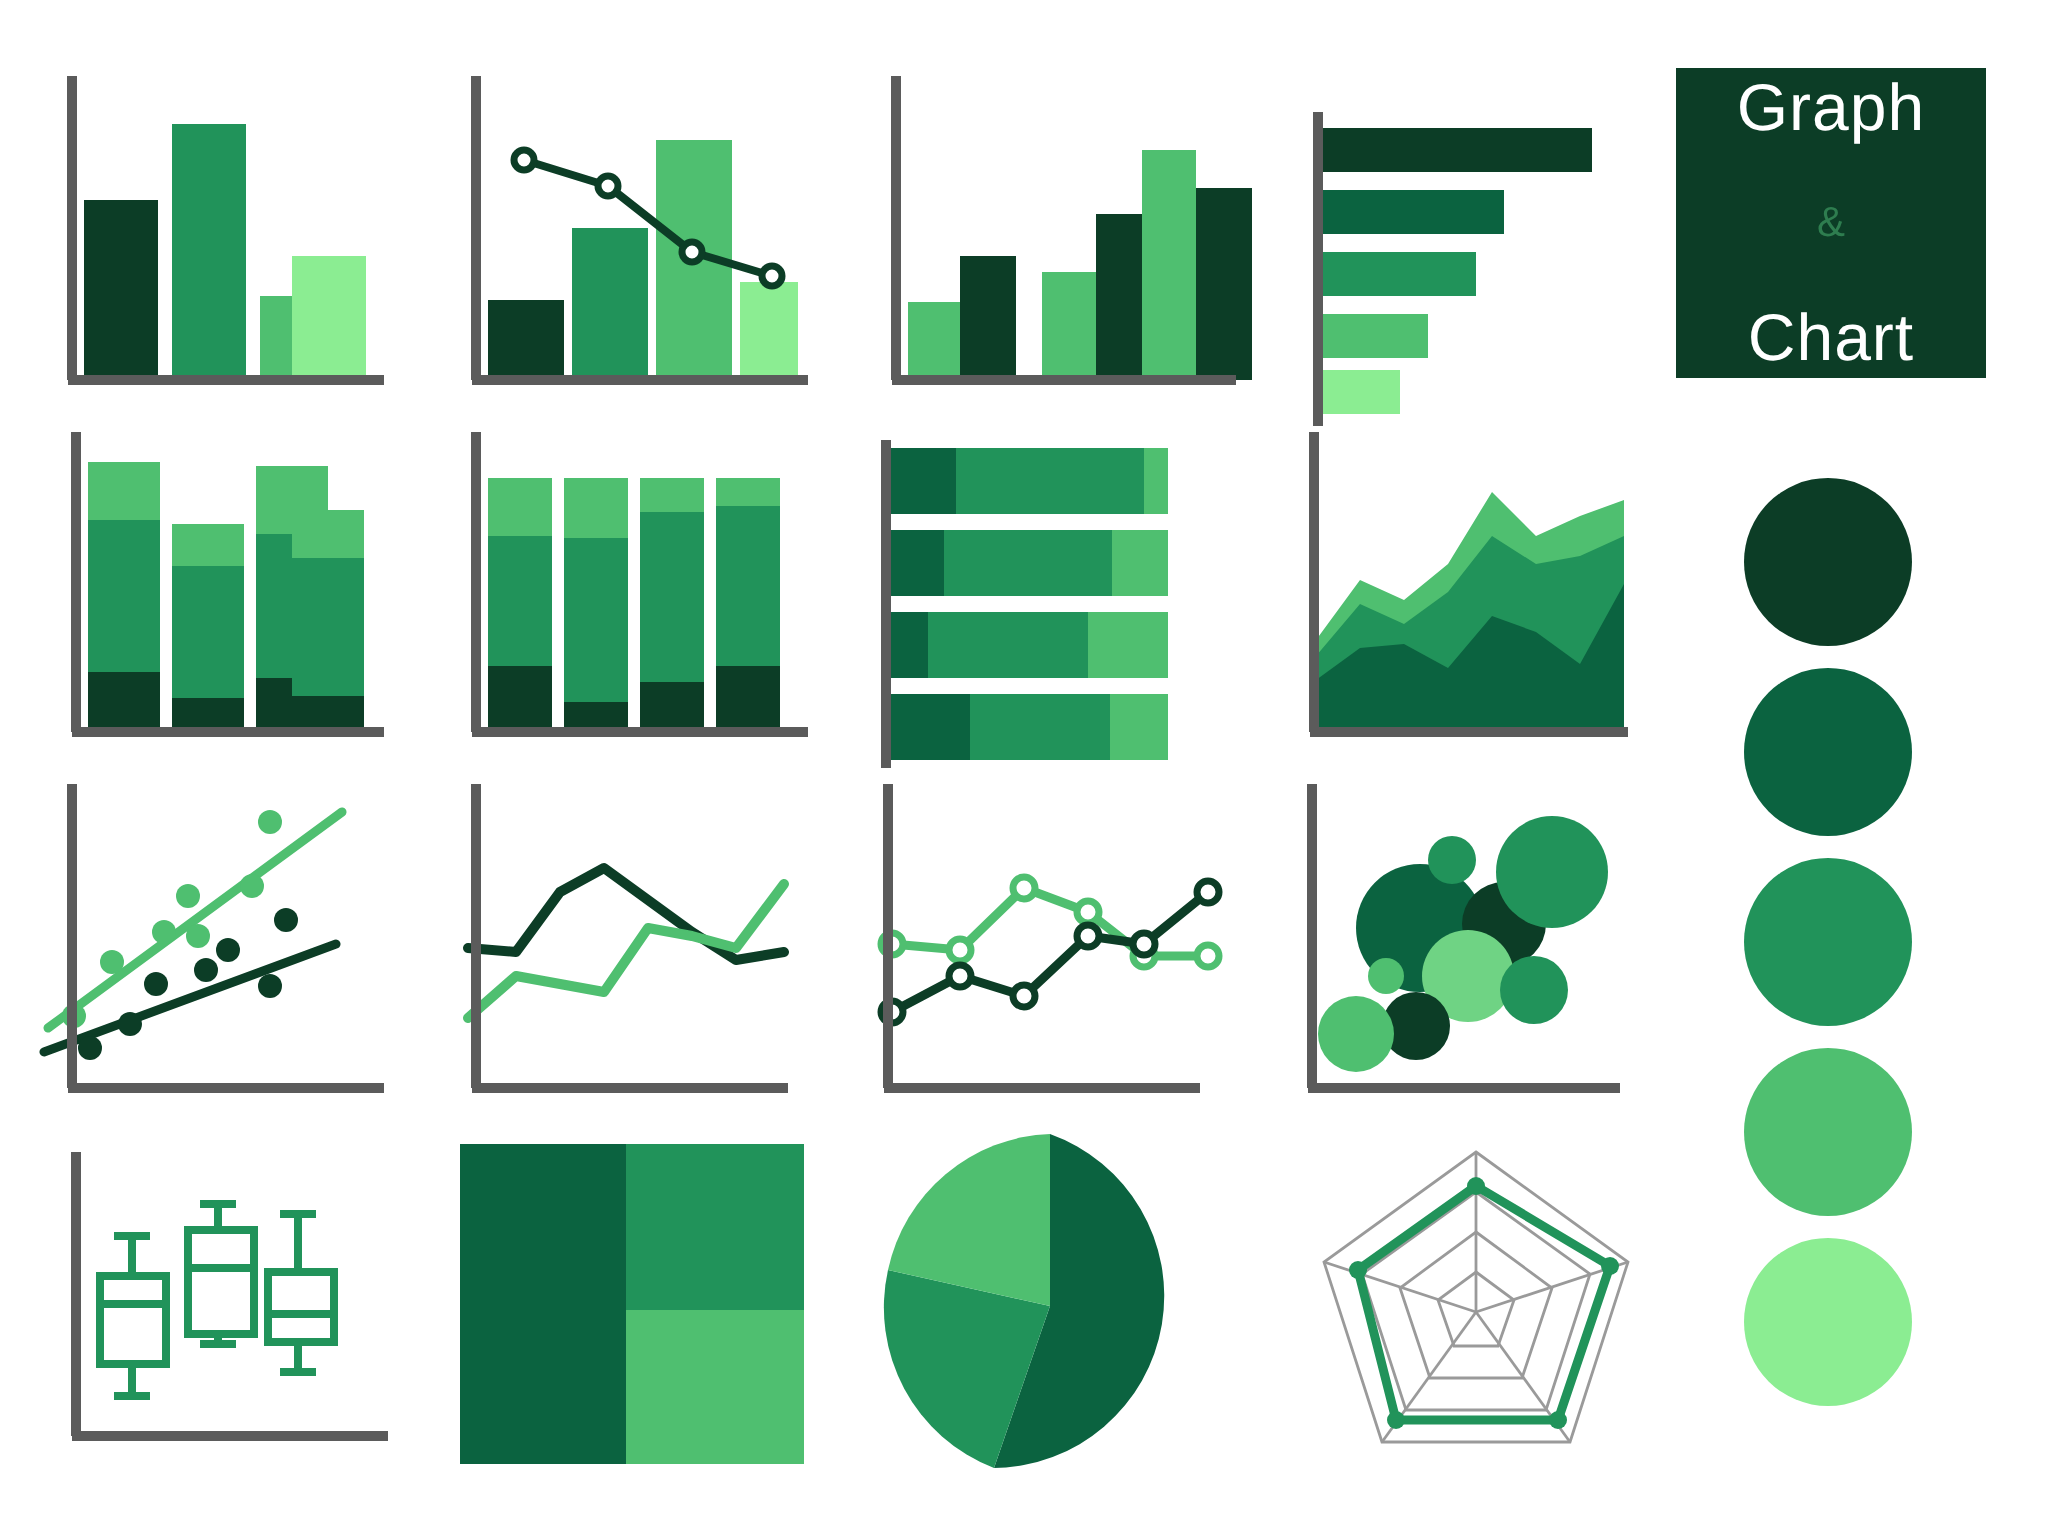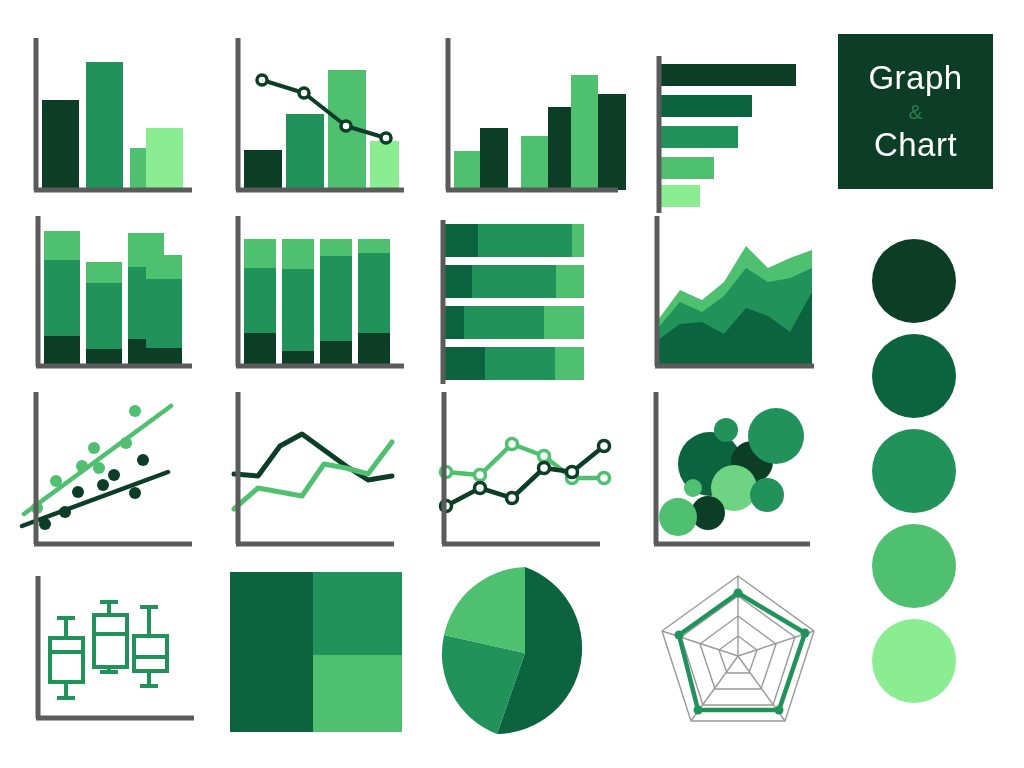--- a/index.html
+++ b/index.html
@@ -6,21 +6,21 @@
   body{
     width:1024px;height:768px;background:#ffffff;
     font-family:"Liberation Sans",sans-serif;overflow:hidden;
   }
   .canvas{position:relative;width:1024px;height:768px;}
   .cell{position:absolute;}
   svg{display:block;overflow:visible;}
   .axis{stroke:#5b5b5b;stroke-width:5;stroke-linecap:butt;}
   .brand{
     position:absolute;background:#0C3D26;display:flex;flex-direction:column;
-    align-items:center;justify-content:center;
+    align-items:center;justify-content:center;gap:24px;
   }
   .brand .word{color:#ffffff;font-size:33px;font-weight:400;line-height:1.08;letter-spacing:.5px;}
   .brand .amp{color:#2E7D4F;font-size:21px;line-height:1.5;font-weight:400;}
   .swatch{position:absolute;border-radius:50%;}
 </style>
 </head>
 <body>
 
 <div class="canvas">
 

